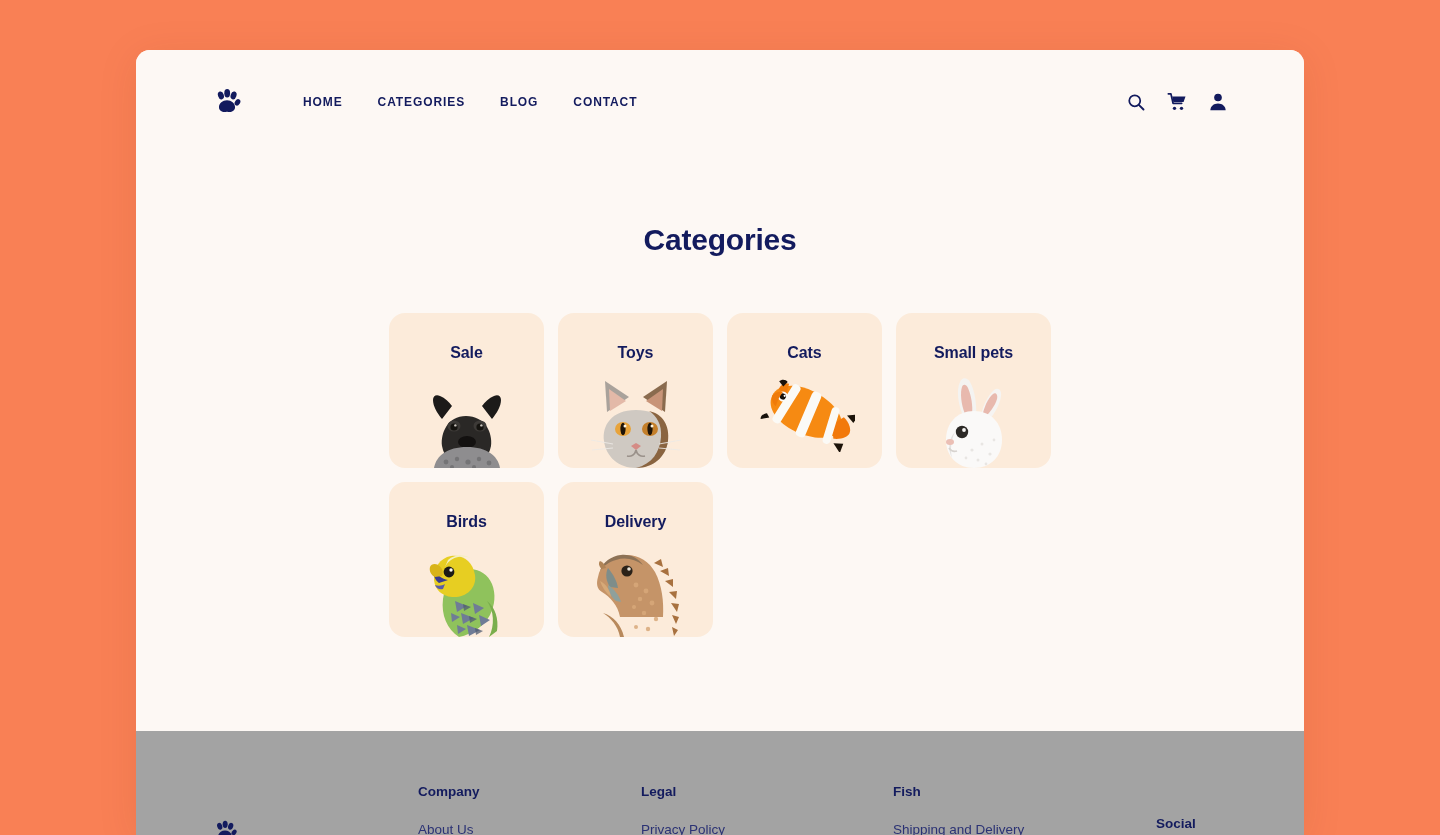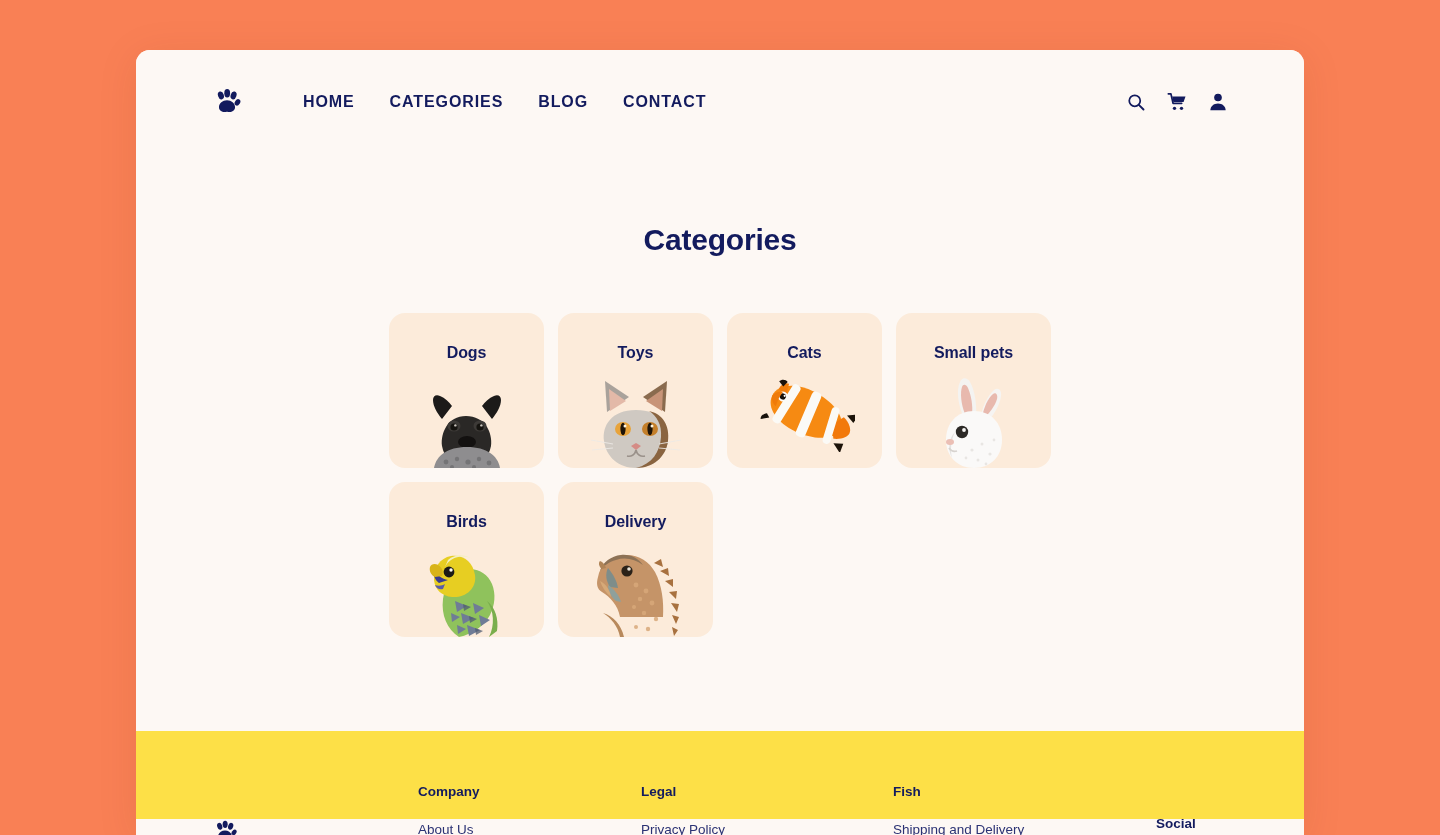--- a/index.html
+++ b/index.html
@@ -56,21 +56,21 @@
 
   .nav-links {
     display: flex;
     align-items: center;
     gap: 35px;
     margin-left: 61px;
     list-style: none;
   }
 
   .nav-link {
-    font-size: 16px;
+    font-size: 12px;
     font-weight: bold;
     letter-spacing: 0.9px;
     color: #131B5E;
     text-transform: uppercase;
     text-decoration: none;
     white-space: nowrap;
     cursor: pointer;
   }
 
   .header-actions {
@@ -159,22 +159,22 @@
     justify-content: center;
   }
 
   .category-card-art svg {
     display: block;
   }
 
   
   .site-footer {
     position: relative;
-    height: 88px;
-    background: #fde047;
+    height: 104px;
+    background: #a3a3a3;
   }
 
   .footer-logo {
     position: absolute;
     left: 76px;
     top: 88px;
     width: 26px;
     height: 26px;
   }
 
@@ -249,21 +249,21 @@
     <div class="nav-rule"></div>
   </header>
 
   <main class="main-content">
 
     <h1 class="page-title">Categories</h1>
 
     <div class="category-grid">
 
       <div class="category-card">
-        <div class="category-card-title">Dogs</div>
+        <div class="category-card-title">Sale</div>
         <div class="category-card-art">
           <svg width="118" height="96" viewBox="0 0 118 96" aria-hidden="true">
             <path d="M58 94c-13 0-22-8-24-20-1-7 1-14 4-19 4-7 11-11 20-11s17 4 21 11c3 5 5 12 4 19-2 12-12 20-25 20z" fill="#2A2826"></path>
             <path d="M34 47c-5-6-9-13-9-19 0-4 3-6 7-4 5 2 9 6 12 10z" fill="#1C1A19"></path>
             <path d="M84 47c5-6 9-13 9-19 0-4-3-6-7-4-5 2-9 6-12 10z" fill="#1C1A19"></path>
             <ellipse cx="46" cy="54" rx="6.5" ry="5.5" fill="#3D3A37"></ellipse>
             <ellipse cx="72" cy="54" rx="6.5" ry="5.5" fill="#3D3A37"></ellipse>
             <circle cx="46" cy="55" r="3.6" fill="#15130F"></circle>
             <circle cx="72" cy="55" r="3.6" fill="#15130F"></circle>
             <circle cx="47.4" cy="53.4" r="1.2" fill="#C9C4BD"></circle>

